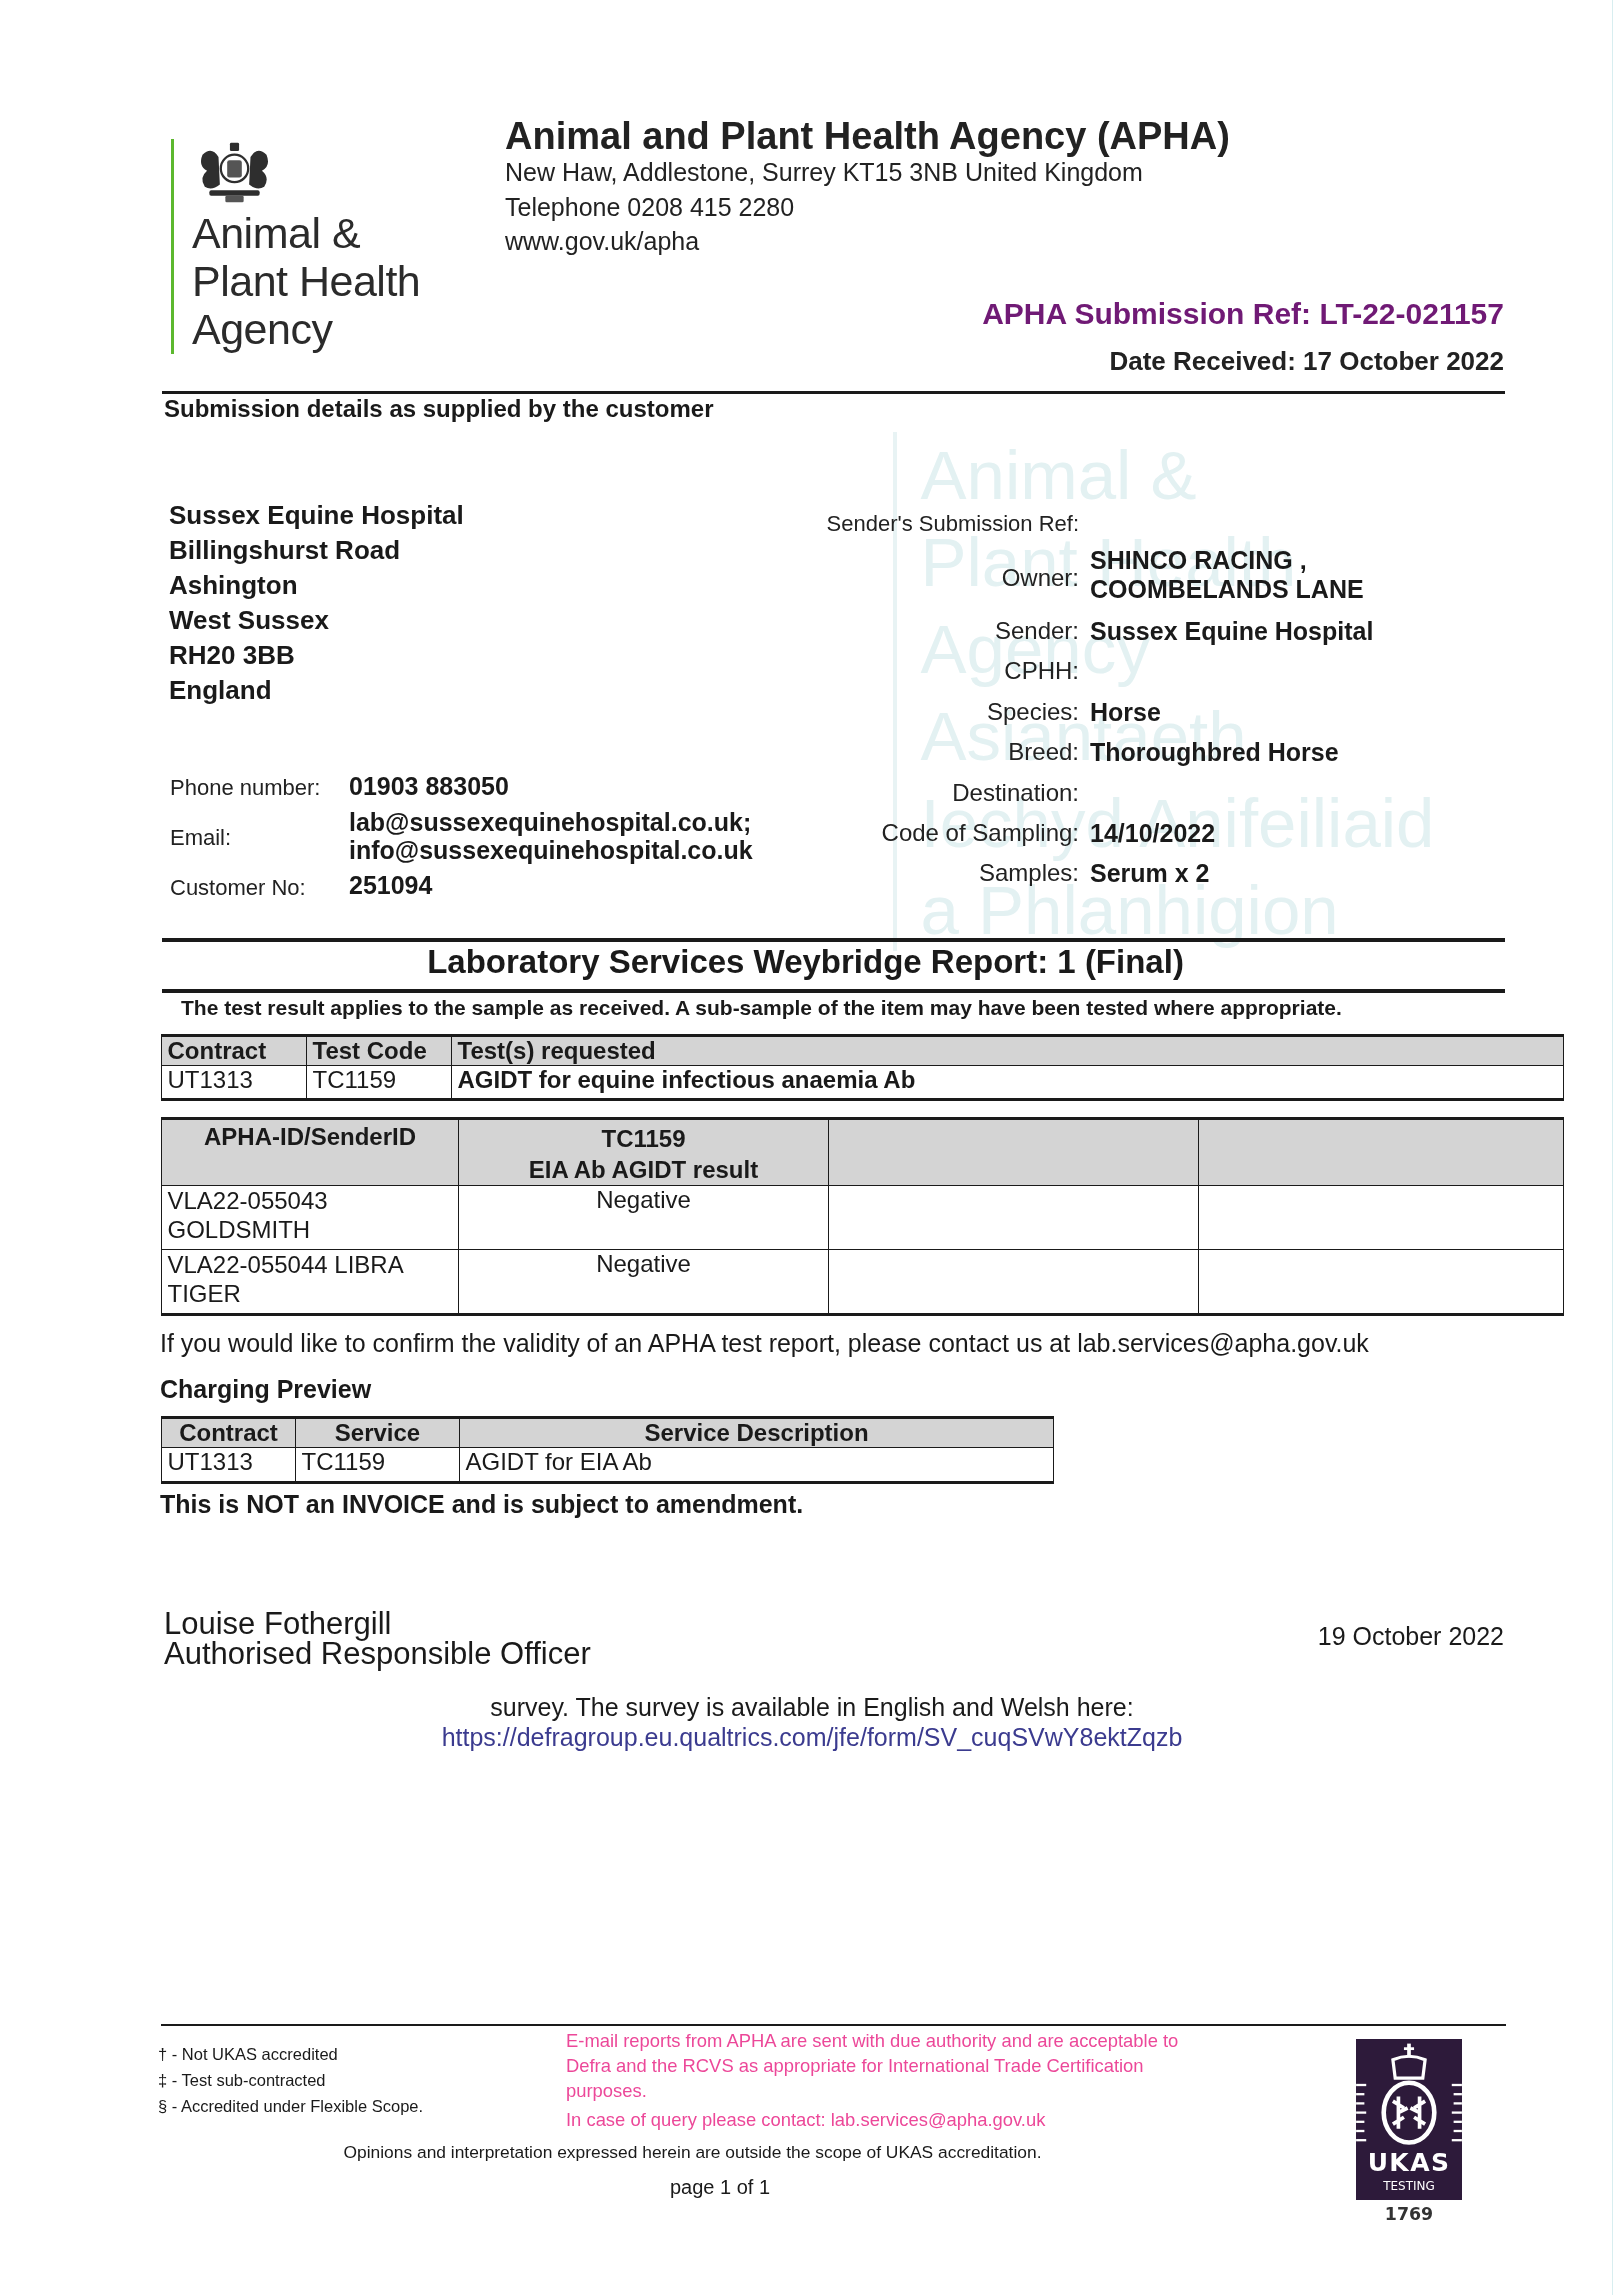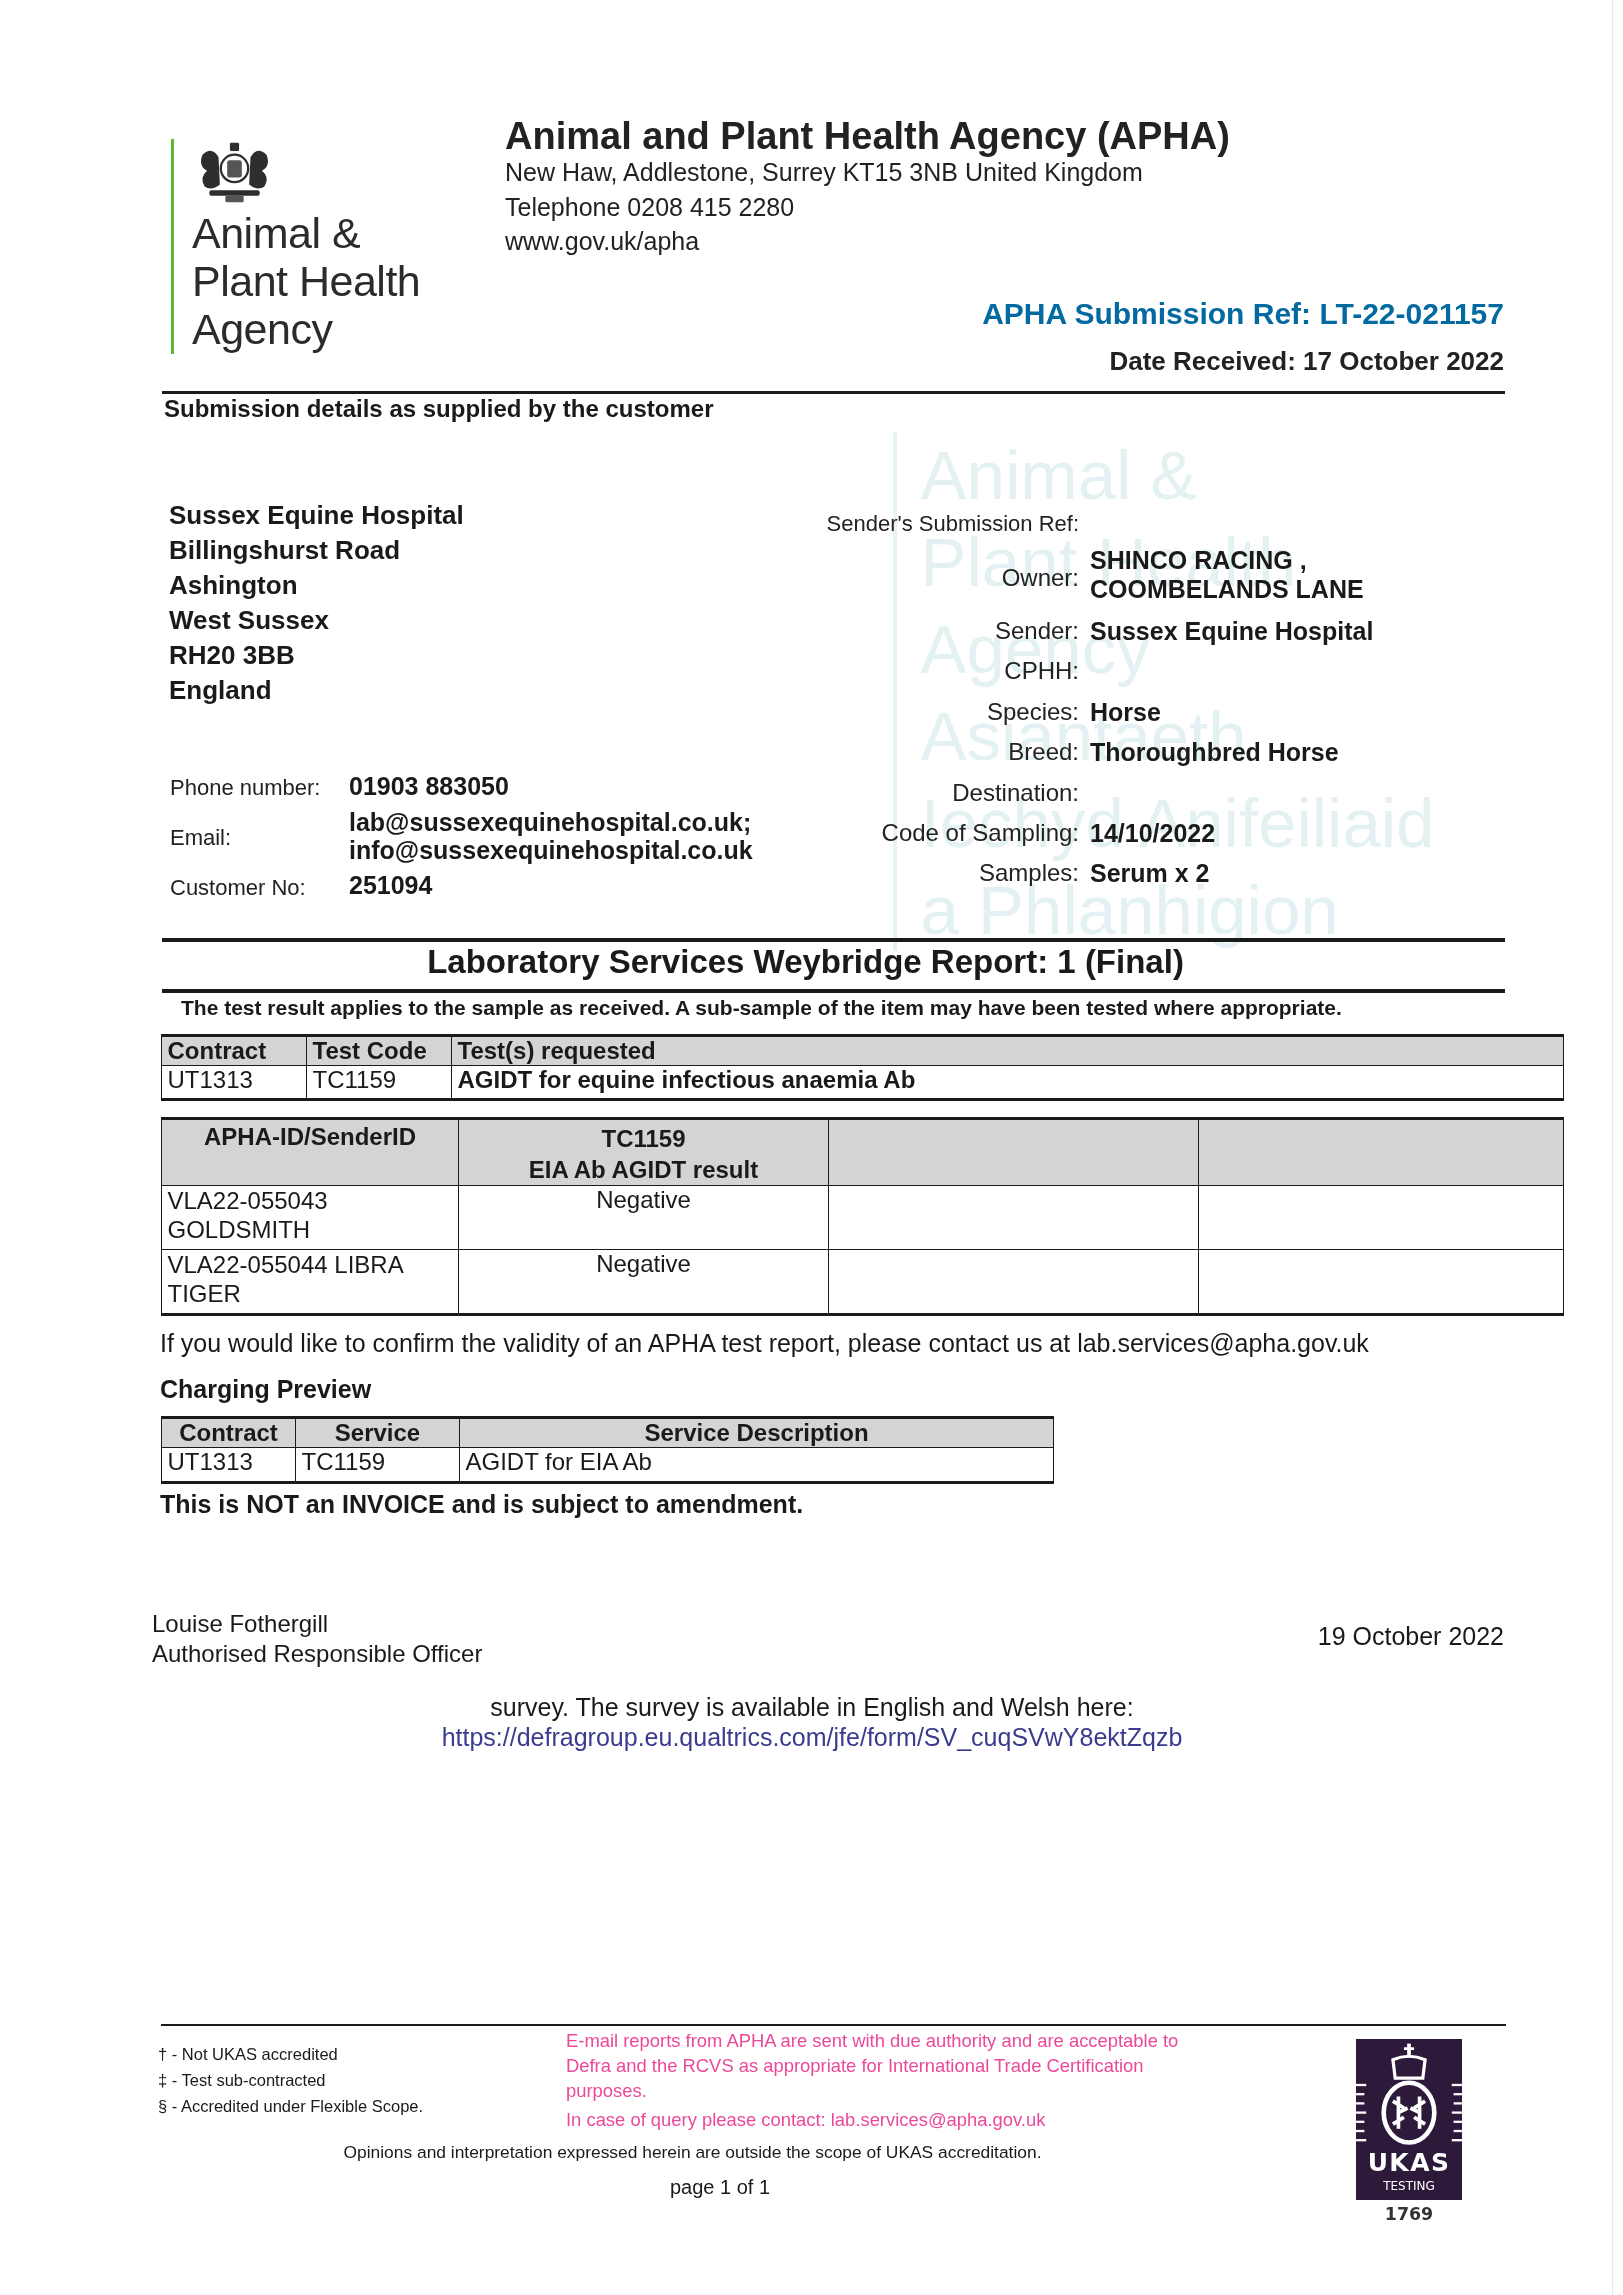--- a/index.html
+++ b/index.html
@@ -16,21 +16,21 @@
   .watermark .wl { padding-left:27.5px; }
 
   
   .green-bar { left:171px; top:139px; width:3.2px; height:215px; background:#5cb82e; }
   .crest { left:193px; top:141px; width:83px; height:64px; }
   .logo-text { left:192px; top:209px; font-size:43px; line-height:48px; color:#2b2b2b; letter-spacing:-0.5px; }
 
   .org-title { left:505px; top:115px; font-size:38px; font-weight:bold; color:#222; }
   .org-line { left:505px; font-size:25px; color:#222; }
 
-  .sub-ref { right:120px; top:297px; font-size:30px; font-weight:bold; color:#0369a1; text-align:left; }
+  .sub-ref { right:120px; top:297px; font-size:30px; font-weight:bold; color:#701a75; text-align:left; }
   .date-rec { right:120px; top:346px; font-size:26px; font-weight:bold; color:#222; text-align:right; }
 
   .rule { position:absolute; background:#1a1a1a; }
   .sub-details { left:164px; top:395px; font-size:24px; font-weight:bold; }
 
   .addr { left:169px; top:498px; font-size:26px; font-weight:bold; line-height:35px; }
   .contact-label { left:170px; font-size:22px; color:#222; }
   .contact-val { left:349px; font-size:25px; font-weight:bold; }
 
   .rlabel { position:absolute; right:545px; font-size:24px; color:#222; text-align:right; white-space:nowrap; }
@@ -42,21 +42,21 @@
 
   table.doc { position:absolute; border-collapse:collapse; font-size:24px; }
   table.doc td, table.doc th { border:1.4px solid #1a1a1a; padding:0 5.5px; vertical-align:top; }
   table.doc th { background:#d4d4d4; font-weight:bold; text-align:left; }
   table.doc.thick-top { border-top:3.2px solid #1a1a1a; border-bottom:3.2px solid #1a1a1a; }
 
   .validity { left:160px; top:1329px; font-size:25px; }
   .charging { left:160px; top:1375px; font-size:25px; font-weight:bold; }
   .not-invoice { left:160px; top:1490px; font-size:25px; font-weight:bold; }
 
-  .signer { left:152px; top:1609px; font-size:24px; line-height:30px; }
+  .signer { left:164px; top:1609px; font-size:31px; line-height:30px; }
   .sign-date { right:120px; top:1622px; font-size:25px; }
 
   .survey { left:0; width:1624px; top:1692px; text-align:center; font-size:25px; line-height:30px; }
   .survey-link { color:#3b3b8f; }
 
   .foot-rule { left:161px; top:2024px; width:1345px; height:2.3px; }
   .foot-legend { left:158px; top:2041px; font-size:16.5px; line-height:26px; }
   .foot-email { left:566px; top:2028px; font-size:18.4px; line-height:25px; color:#ec4899; width:735px; }
   .foot-opinion { left:0; width:1624px; top:2142px; text-align:center; font-size:17.4px; }
   .foot-opinion span { display:inline-block; margin-left:-239px; }

